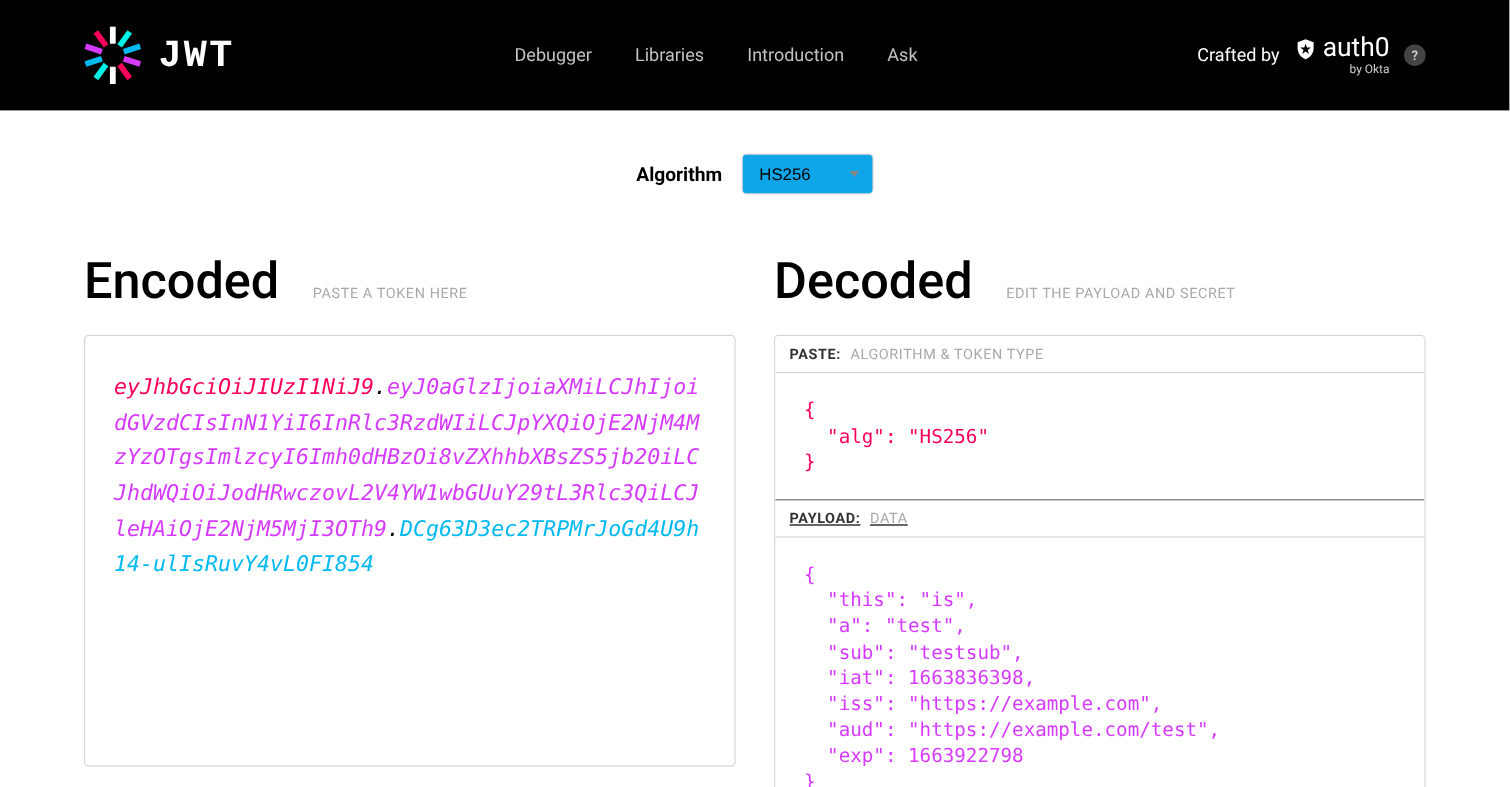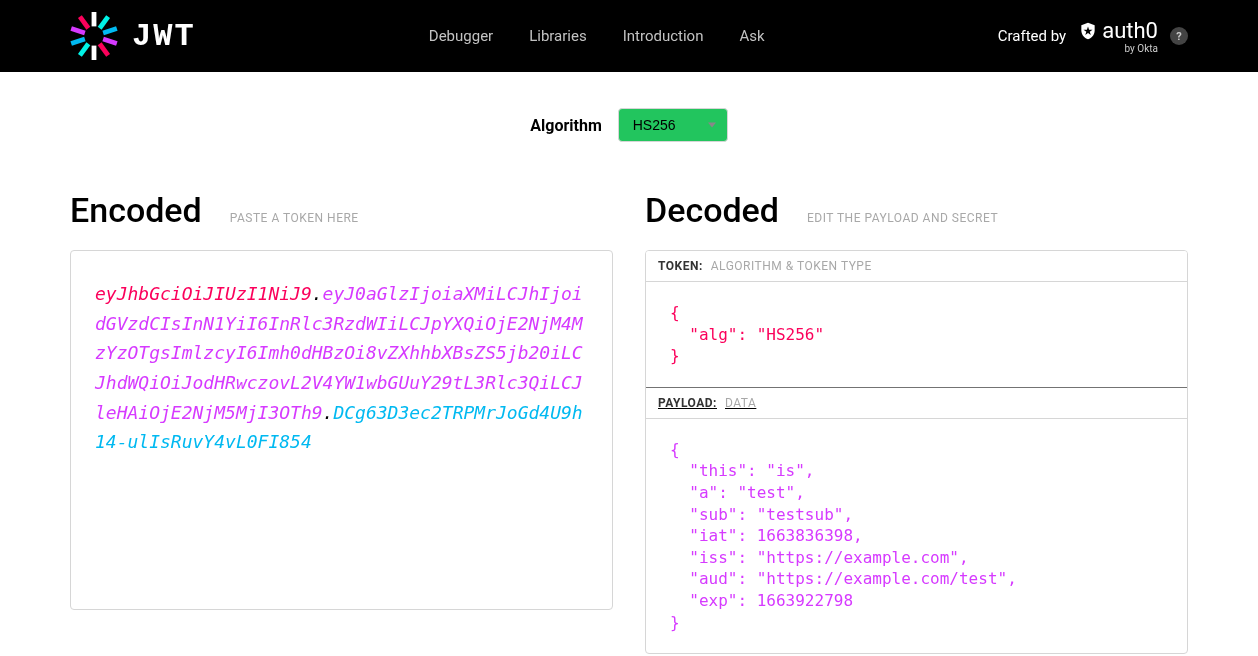--- a/index.html
+++ b/index.html
@@ -1,38 +1,38 @@
 <!DOCTYPE html>
 <html><head>
 <meta charset="utf-8">
 <style>
   *{margin:0;padding:0;box-sizing:border-box;}
   body{font-family:-apple-system,BlinkMacSystemFont,"Segoe UI",Roboto,Helvetica,Arial,sans-serif;background:#fff;color:#000;width:1258px;}
-  header.nav{background:#000;color:#fff;height:72px;display:flex;align-items:center;padding:0 70px;justify-content:space-between;}
+  header.nav{background:#000;color:#fff;height:92px;display:flex;align-items:center;padding:0 70px;justify-content:space-between;}
   .logo-group{display:flex;align-items:center;gap:14px;}
   .jwt-pinwheel{width:48px;height:48px;}
   .jwt-text{font-family:"Courier New",monospace;font-size:32px;font-weight:600;letter-spacing:2px;}
   .nav-links{display:flex;gap:36px;}
   .nav-links a{color:#c2c2c2;text-decoration:none;font-size:15px;}
   .nav-right{display:flex;align-items:center;gap:12px;}
   .crafted{color:#fff;font-size:15px;}
   .auth0-logo{display:flex;flex-direction:column;align-items:flex-end;}
   .auth0-top{display:flex;align-items:center;gap:4px;font-size:22px;font-weight:400;}
   .auth0-shield{width:20px;height:20px;}
   .auth0-sub{font-size:10px;color:#ccc;}
   .help-circle{width:18px;height:18px;border-radius:50%;background:#444;color:#ccc;display:flex;align-items:center;justify-content:center;font-size:11px;font-weight:700;}
   .algo-row{display:flex;justify-content:center;align-items:center;gap:16px;margin-top:36px;}
   .algo-label{font-weight:700;font-size:16px;}
   .algo-select{position:relative;}
-  .algo-select select{appearance:none;border:1px solid #d6d6d6;border-radius:4px;padding:8px 40px 8px 14px;font-size:14px;background:#22c55e;min-width:110px;}
+  .algo-select select{appearance:none;border:1px solid #d6d6d6;border-radius:4px;padding:8px 40px 8px 14px;font-size:14px;background:#0ea5e9;min-width:110px;}
   .algo-select::after{content:"";position:absolute;right:12px;top:50%;transform:translateY(-50%);width:0;height:0;border-left:4px solid transparent;border-right:4px solid transparent;border-top:5px solid #888;}
   .columns{display:flex;gap:32px;padding:0 70px;margin-top:48px;}
   .col{flex:1;}
   .col-head{display:flex;align-items:baseline;gap:12px;margin-bottom:20px;}
-  .col-head h2{font-size:34px;font-weight:500;}
+  .col-head h2{font-size:42px;font-weight:500;}
   .col-head .sub{color:#a8a8a8;font-size:12px;letter-spacing:.5px;text-transform:uppercase;padding-left:16px;}
   .token-box{border:1px solid #d6d6d6;border-radius:4px;padding:28px 24px;font-family:"Menlo","Consolas",monospace;font-size:18px;line-height:1.65;word-break:break-all;min-height:360px;font-style:italic;}
   .seg-header{color:#fb015b;}
   .seg-payload{color:#d63aff;}
   .seg-sig{color:#00b9f1;}
   .dot{color:#000;}
   .dec-box{border:1px solid #d6d6d6;border-radius:4px;overflow:hidden;}
   .sec-hdr{background:#fff;border-bottom:1px solid #d6d6d6;padding:8px 12px;font-size:12px;letter-spacing:.5px;display:flex;gap:8px;}
   .sec-hdr .strong{font-weight:700;color:#333;}
   .sec-hdr .muted{color:#a8a8a8;text-align:center;}
@@ -102,21 +102,21 @@
     <div class="token-box"><span class="seg-header">eyJhbGciOiJIUzI1NiJ9</span><span class="dot">.</span><span class="seg-payload">eyJ0aGlzIjoiaXMiLCJhIjoidGVzdCIsInN1YiI6InRlc3RzdWIiLCJpYXQiOjE2NjM4MzYzOTgsImlzcyI6Imh0dHBzOi8vZXhhbXBsZS5jb20iLCJhdWQiOiJodHRwczovL2V4YW1wbGUuY29tL3Rlc3QiLCJleHAiOjE2NjM5MjI3OTh9</span><span class="dot">.</span><span class="seg-sig">DCg63D3ec2TRPMrJoGd4U9h14-ulIsRuvY4vL0FI854</span></div>
   </div>
 
   <div class="col">
     <div class="col-head">
       <h2>Decoded</h2>
       <span class="sub">EDIT THE PAYLOAD AND SECRET</span>
     </div>
     <div class="dec-box">
       <div class="sec-hdr">
-        <span class="strong">TOKEN:</span>
+        <span class="strong">PASTE:</span>
         <span class="muted">ALGORITHM &amp; TOKEN TYPE</span>
       </div>
       <div class="sec-body header-json">{
   "alg": "HS256"
 }</div>
       <div class="sec-hdr top">
         <span class="strong">PAYLOAD:</span>
         <span class="muted">DATA</span>
       </div>
       <div class="sec-body payload-json">{

